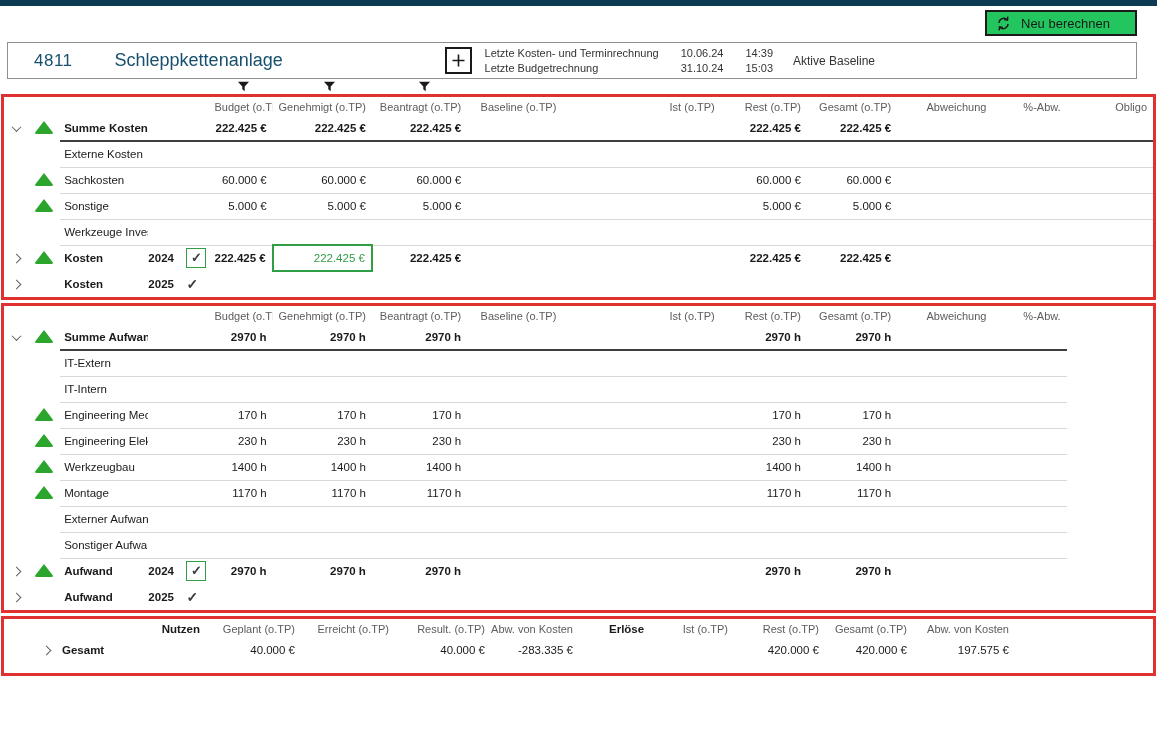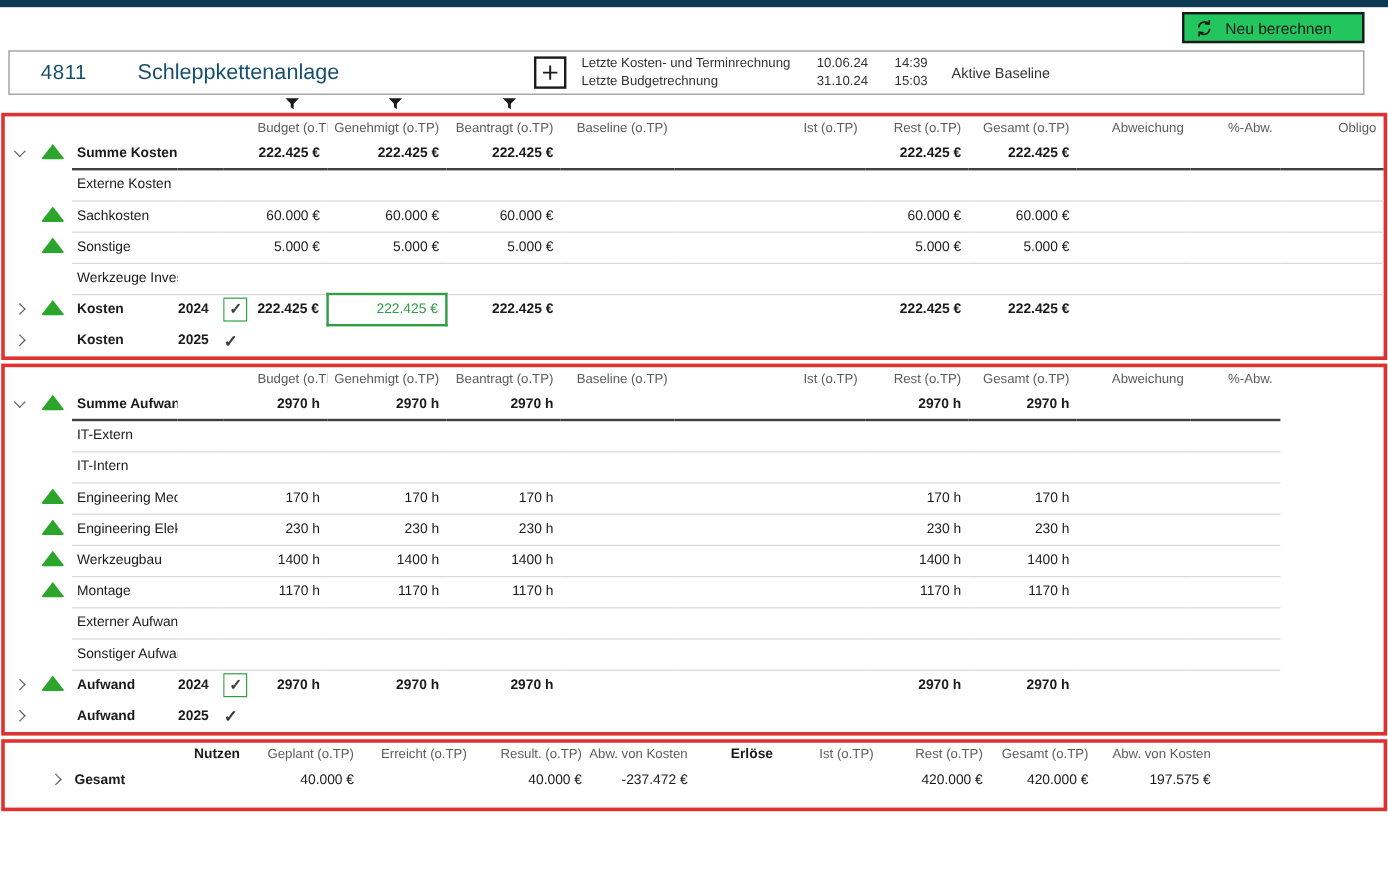--- a/index.html
+++ b/index.html
@@ -534,21 +534,21 @@
         </tr>
       </thead>
       <tbody>
         <tr class="row sep-none">
           <td class="c-exp"><span class="chev chev-right"></span></td>
           <td class="c-lbl b"><span>Gesamt</span></td>
           <td class="num"></td>
           <td class="num">40.000 €</td>
           <td class="num"></td>
           <td class="num">40.000 €</td>
-          <td class="num">-237.472 €</td>
+          <td class="num">-283.335 €</td>
           <td class="num"></td>
           <td class="num"></td>
           <td class="num">420.000 €</td>
           <td class="num">420.000 €</td>
           <td class="num">197.575 €</td>
           <td class="c-fill"></td>
         </tr>
       </tbody>
     </table>
 </div>

